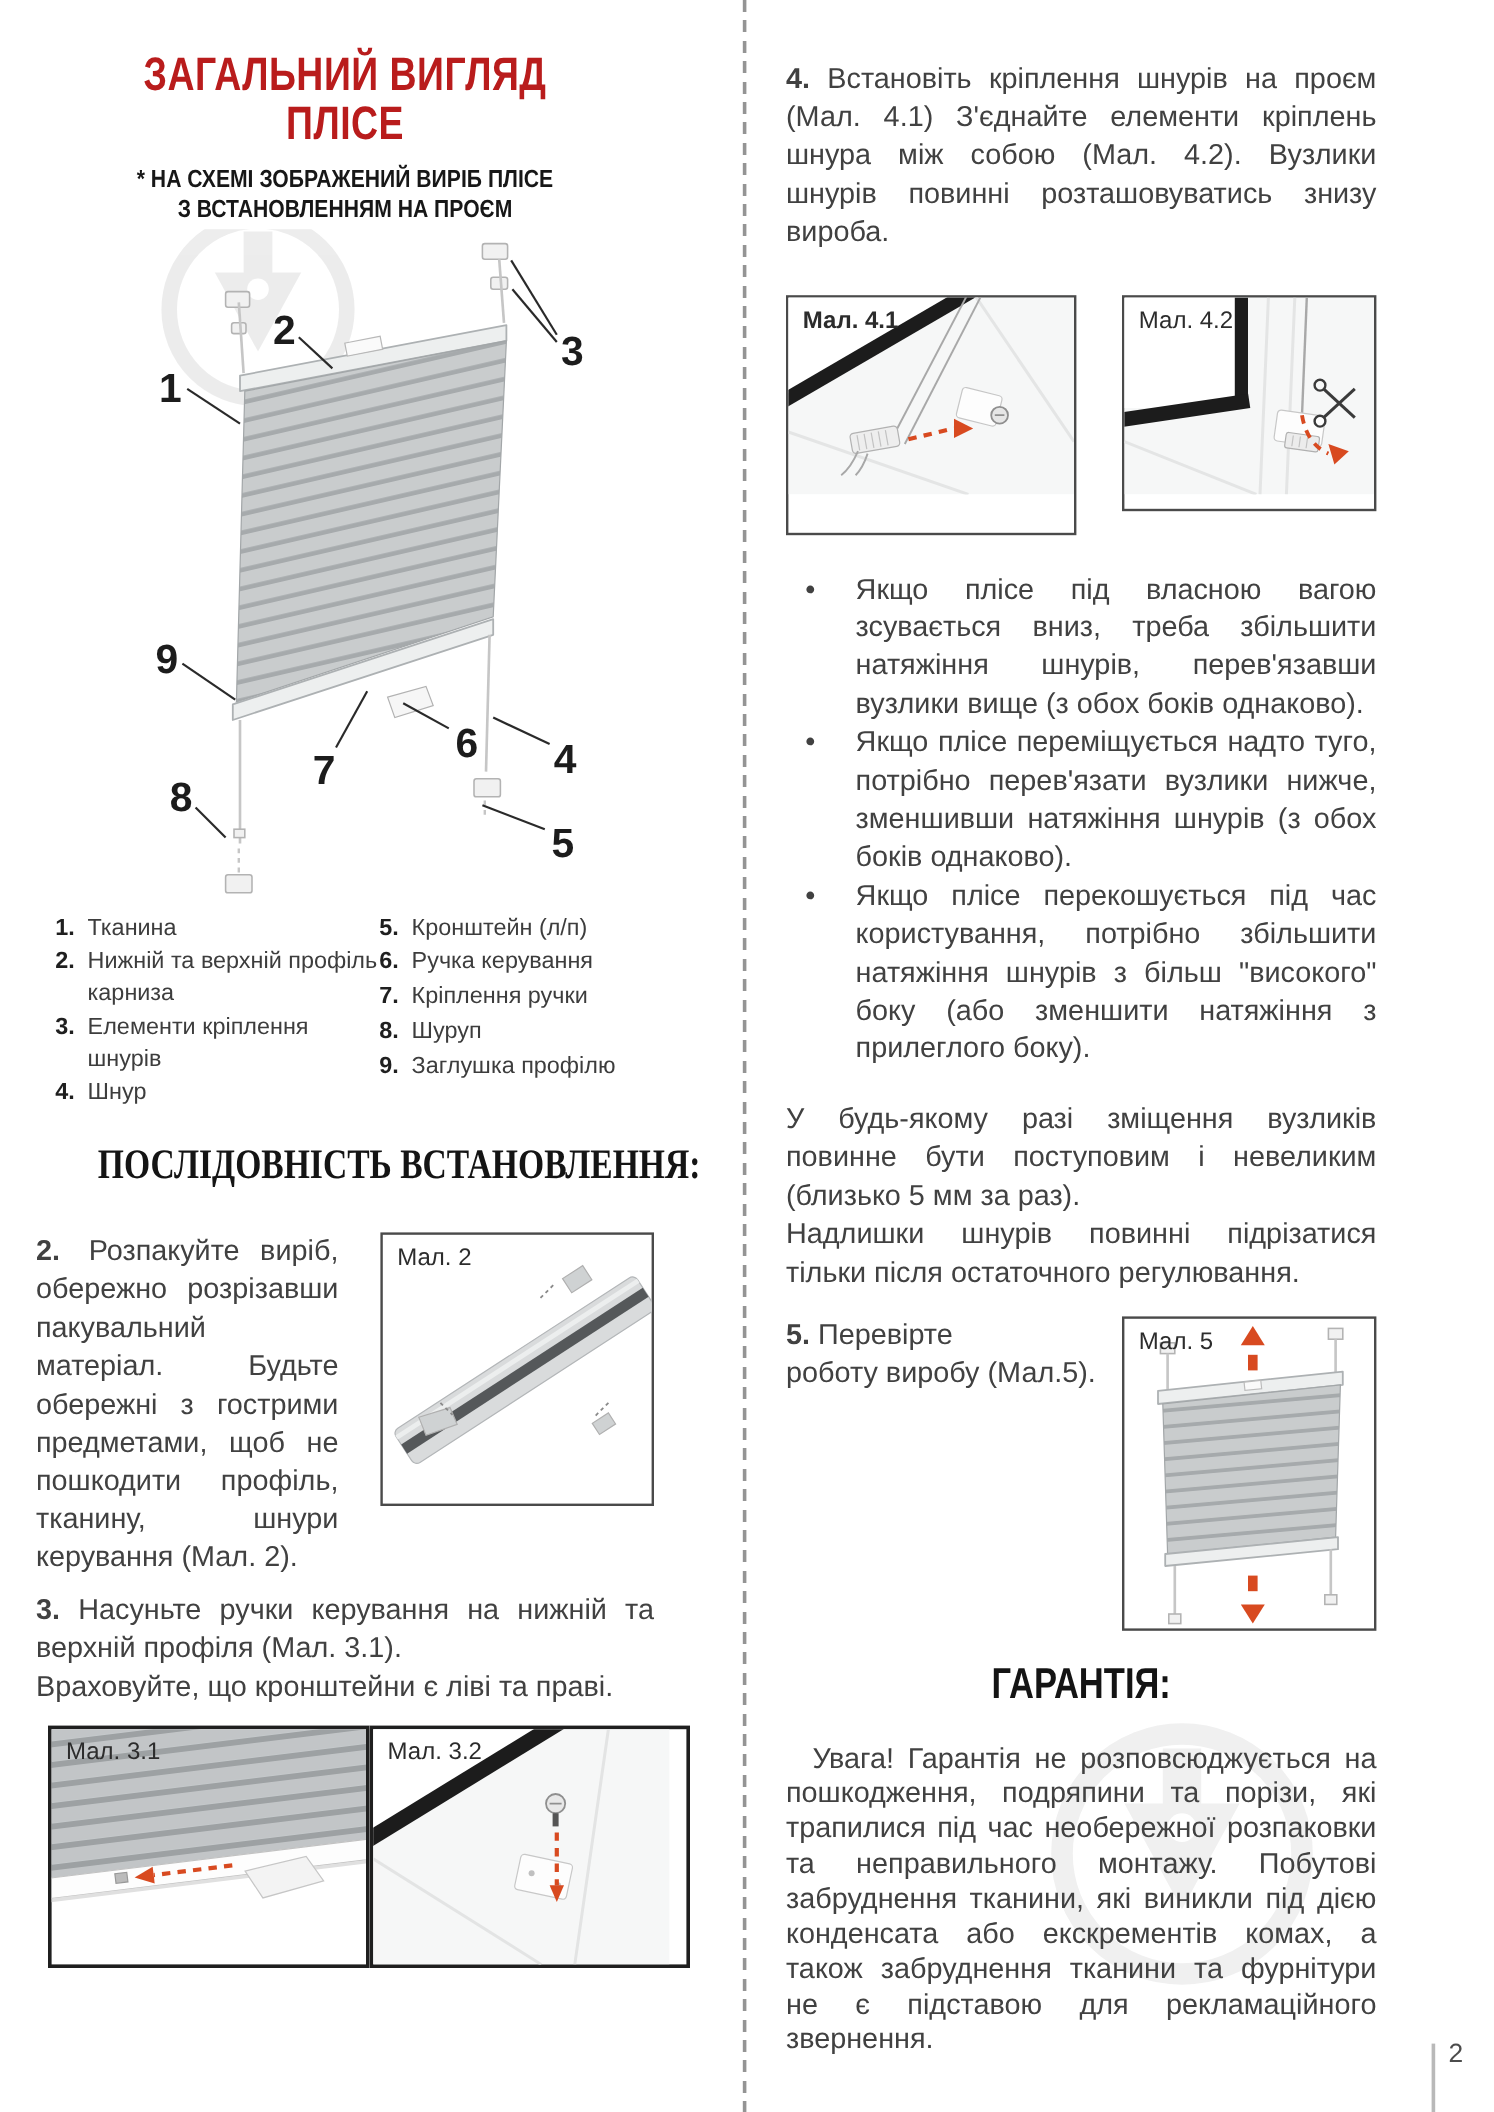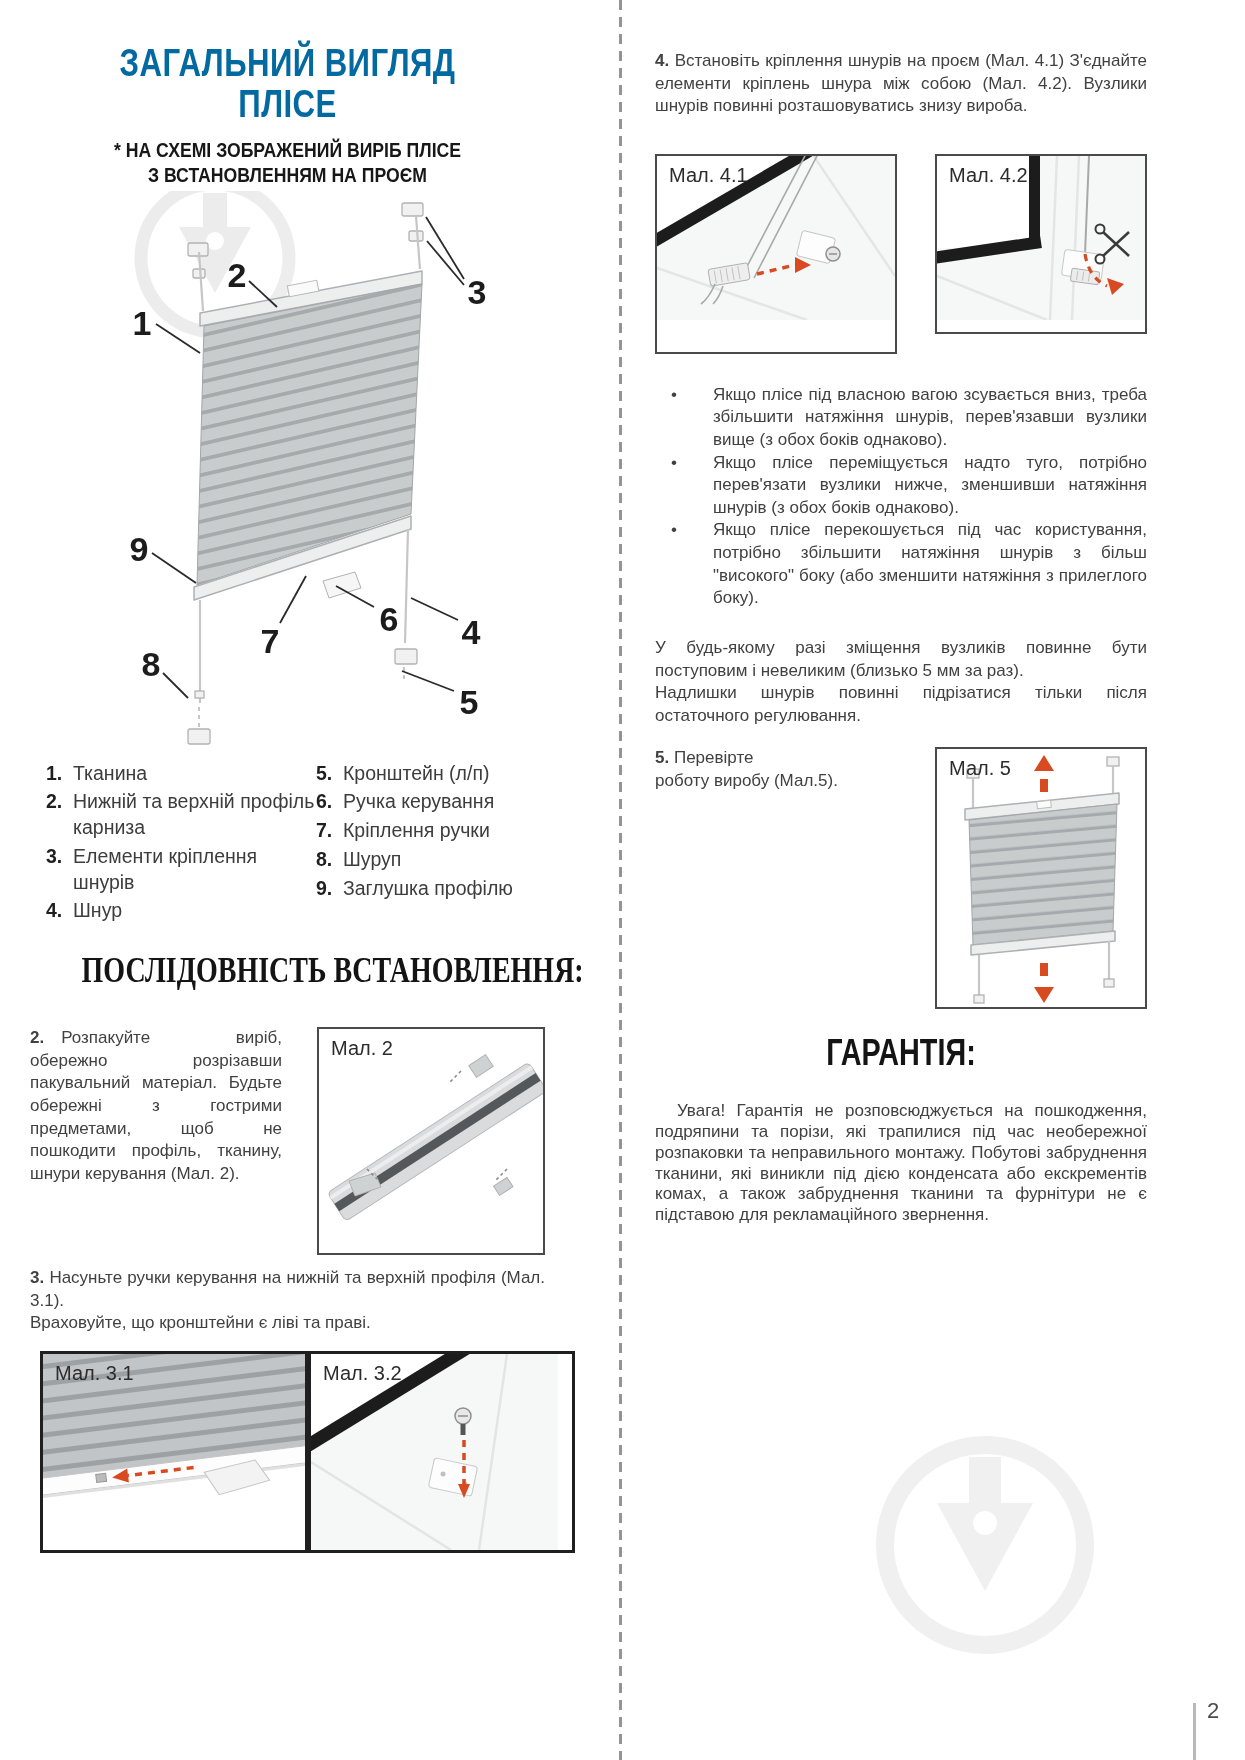--- a/index.html
+++ b/index.html
@@ -3,50 +3,50 @@
 <meta charset="utf-8">
 <style>
   html,body{margin:0;padding:0;background:#ffffff;}
   .page{position:relative;width:1245px;height:1760px;background:#fff;overflow:hidden;
         font-family:"Liberation Sans","DejaVu Sans",sans-serif;color:#3e3e3e;}
   .col{position:absolute;top:0;z-index:1;}
   .col-left{left:30px;width:515px;}
   .col-right{left:655px;width:492px;}
   .divider{position:absolute;left:619px;top:0;width:3px;height:100%;z-index:0;
            background:repeating-linear-gradient(to bottom,#949494 0 10px,transparent 10px 17px);}
-  .big-title{margin-top:42px;text-align:center;color:#0369a1;font-weight:bold;
+  .big-title{margin-top:42px;text-align:center;color:#b91c1c;font-weight:bold;
              font-size:39px;line-height:1.06;letter-spacing:.5px;}
   .big-title .cond, .sec-title .cond, .war-title .cond{display:block;transform:scaleX(.8);transform-origin:50% 50%;white-space:nowrap;}
   .subtitle{margin-top:12px;text-align:center;color:#171717;font-weight:bold;
             font-size:20.5px;line-height:1.22;}
   .subtitle .cond{display:block;transform:scaleX(.86);transform-origin:50% 50%;white-space:nowrap;}
   .diagram{display:block;margin-top:4px;}
   .legend{display:grid;grid-template-columns:270px auto;padding-left:16px;margin-top:0;
           font-size:19.5px;line-height:1.32;color:#3d3d3d;}
   .leg-item{display:flex;margin-bottom:3px;}
   .leg-item b{flex:none;width:27px;color:#1f1f1f;}
   .leg-item span{flex:1;}
   .sec-title{margin-top:26px;text-align:center;color:#141414;font-weight:bold;font-size:35px;line-height:1;font-family:Liberation Serif, serif;}
   .just{text-align:justify;}
   p{margin:0;}
-  .body-text{font-size:17px;line-height:1.33;color:#414141;}
+  .body-text{font-size:24px;line-height:1.33;color:#414141;}
   .step2row{display:flex;margin-top:39px;align-items:flex-start;}
   .step2row .txt{width:252px;flex:none;}
   .figbox{position:relative;background:#fff;box-sizing:border-box;}
   .fig-border-thin{border:2px solid #4a4a4a;}
   .fig-border-thick{border:3px solid #1f1f1f;}
   .figlabel{position:absolute;left:12px;top:8px;font-size:20px;color:#2c2c2c;z-index:2;}
   .fig2box{width:228px;height:228px;margin-left:auto;}
   .step3{margin-top:12px;}
   .figrow-left{display:flex;margin-top:16px;margin-left:10px;width:535px;justify-content:space-between;align-items:center;}
   .fig31box{width:268px;height:202px;}
   .fig32box{width:298px;height:202px;}
   .col-right .step4{margin-top:50px;}
   .figrow-right{display:flex;margin-top:36px;justify-content:space-between;}
-  .fig41box{width:242px;height:200px;}
+  .fig41box{width:242px;height:200px;font-weight:bold;}
   .fig42box{width:212px;height:180px;}
   ul.bullets{list-style:none;margin:30px 0 0 0;padding:0;}
   li.bullet{display:flex;}
   li.bullet .dot{flex:none;width:42px;padding-left:16px;box-sizing:content-box;}
   li.bullet .btxt{flex:1;text-align:justify;}
   .notes{margin-top:27px;}
   .step5row{display:flex;margin-top:20px;align-items:flex-start;}
   .step5row .txt{width:270px;flex:none;}
   .fig5box{width:212px;height:262px;margin-left:auto;}
   .war-title{margin-top:26px;text-align:center;color:#141414;font-weight:bold;font-size:36px;line-height:1;}

